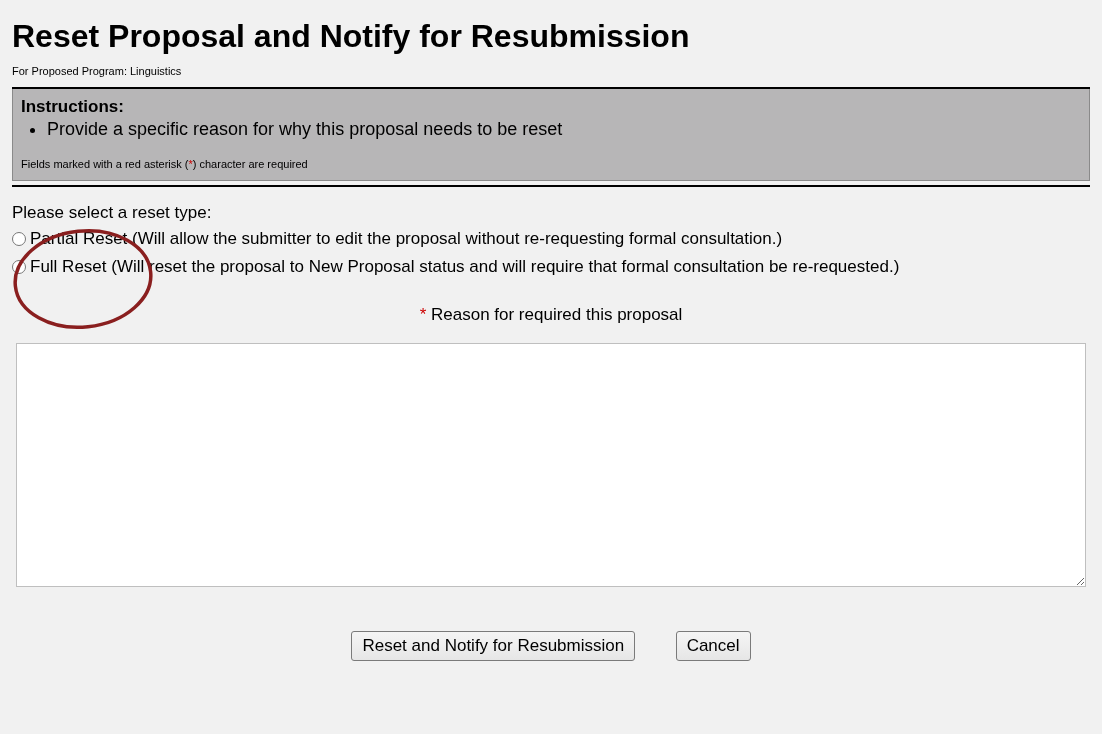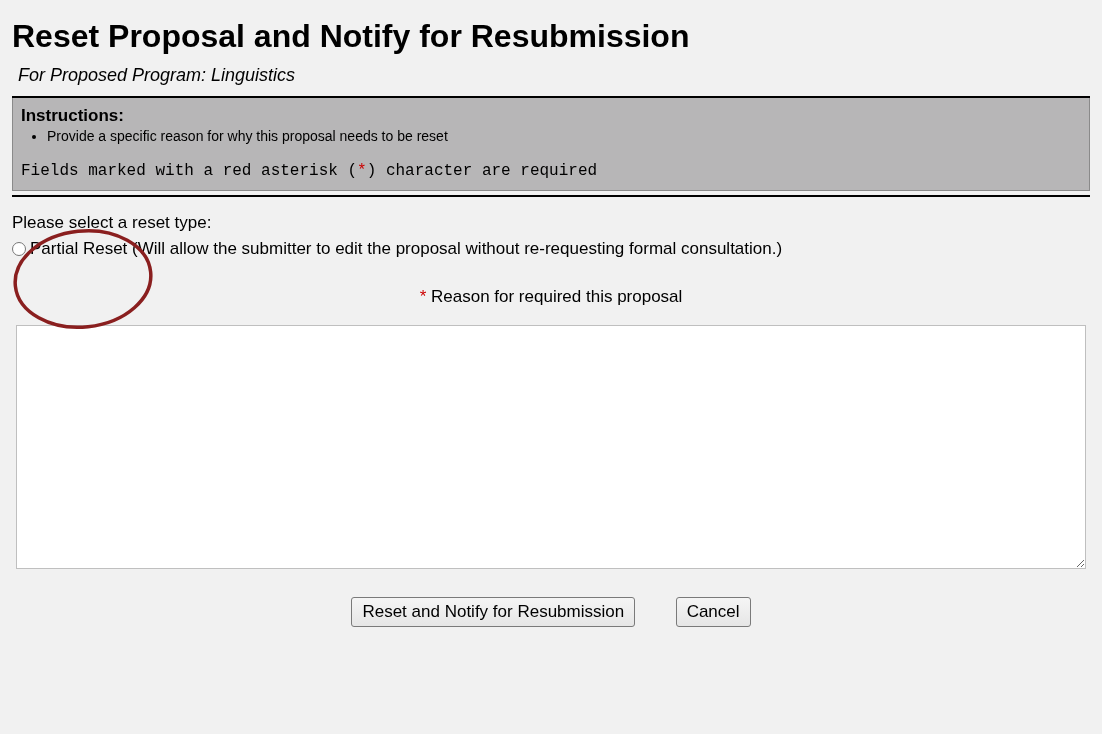--- a/index.html
+++ b/index.html
@@ -19,23 +19,22 @@
     }
     .container {
       padding: 10px 12px 0 12px;
     }
     .page-title {
       font-size: 32px;
       font-weight: bold;
       margin: 8px 0 10px 0;
     }
     .subtitle {
-      font-size: 18px;
-      margin: 0 0 10px 6px;
-      font-style: italic;
+      font-size: 11px;
+      margin: 0 0 10px 0;
     }
     .hr-thick {
       border: none;
       border-top: 2px solid #000;
       margin: 6px 0 0 0;
     }
     .instructions-box {
       background-color: #b7b6b7;
       border: 1px solid #8a8a8a;
       border-top: none;
@@ -45,28 +44,27 @@
     .instructions-header {
       font-weight: bold;
       font-size: 17px;
       margin: 0 0 2px 2px;
     }
     .instructions-box ul {
       margin: 0 0 0 28px;
       padding: 0;
     }
     .instructions-box ul li {
-      font-size: 14px;
+      font-size: 18px;
       margin: 0;
       padding: 0;
     }
     .required-note {
-      font-size: 16px;
+      font-size: 11px;
       margin: 18px 0 0 2px;
-      font-family: Liberation Mono, monospace;
     }
     .required-note .asterisk {
       color: #cc0000;
     }
     .hr-thin {
       border: none;
       border-top: 2px solid #000;
       margin: 4px 0 10px 0;
     }
     .reset-type-section {
@@ -106,21 +104,21 @@
       margin: 0 auto;
       resize: both;
       font-family: Arial, Helvetica, sans-serif;
       font-size: 14px;
       padding: 4px;
       border: 1px solid #bfbfbf;
       background: #fff;
     }
     .button-row {
       text-align: center;
-      margin: 28px 0 0 0;
+      margin: 44px 0 0 0;
     }
     .btn {
       display: inline-block;
       font-family: Arial, Helvetica, sans-serif;
       font-size: 17px;
       padding: 4px 10px;
       background: linear-gradient(#f5f5f5, #e6e6e6);
       border: 1px solid #7a7a7a;
       border-radius: 3px;
       cursor: pointer;
@@ -161,20 +159,24 @@
   <hr class="hr-thin">
 
   <div class="reset-type-section">
     <div class="reset-type-label">Please select a reset type:</div>
 
     <label class="radio-row">
       <input type="radio" name="reset_type" value="partial" style="">
       <span class="radio-text">Partial Reset (Will allow the submitter to edit the proposal without re-requesting formal consultation.)</span>
     </label>
 
+    <label class="radio-row">
+      <input type="radio" name="reset_type" value="full" style="">
+      <span class="radio-text">Full Reset (Will reset the proposal to New Proposal status and will require that formal consultation be re-requested.)</span>
+    </label>
   </div>
 
   <div class="reason-header">
     <span class="asterisk">*</span><span> Reason for required this proposal</span>
   </div>
 
   <textarea class="reason-textarea" style=""></textarea>
 
   <div class="button-row">
     <button type="button" class="btn">Reset and Notify for Resubmission</button>

